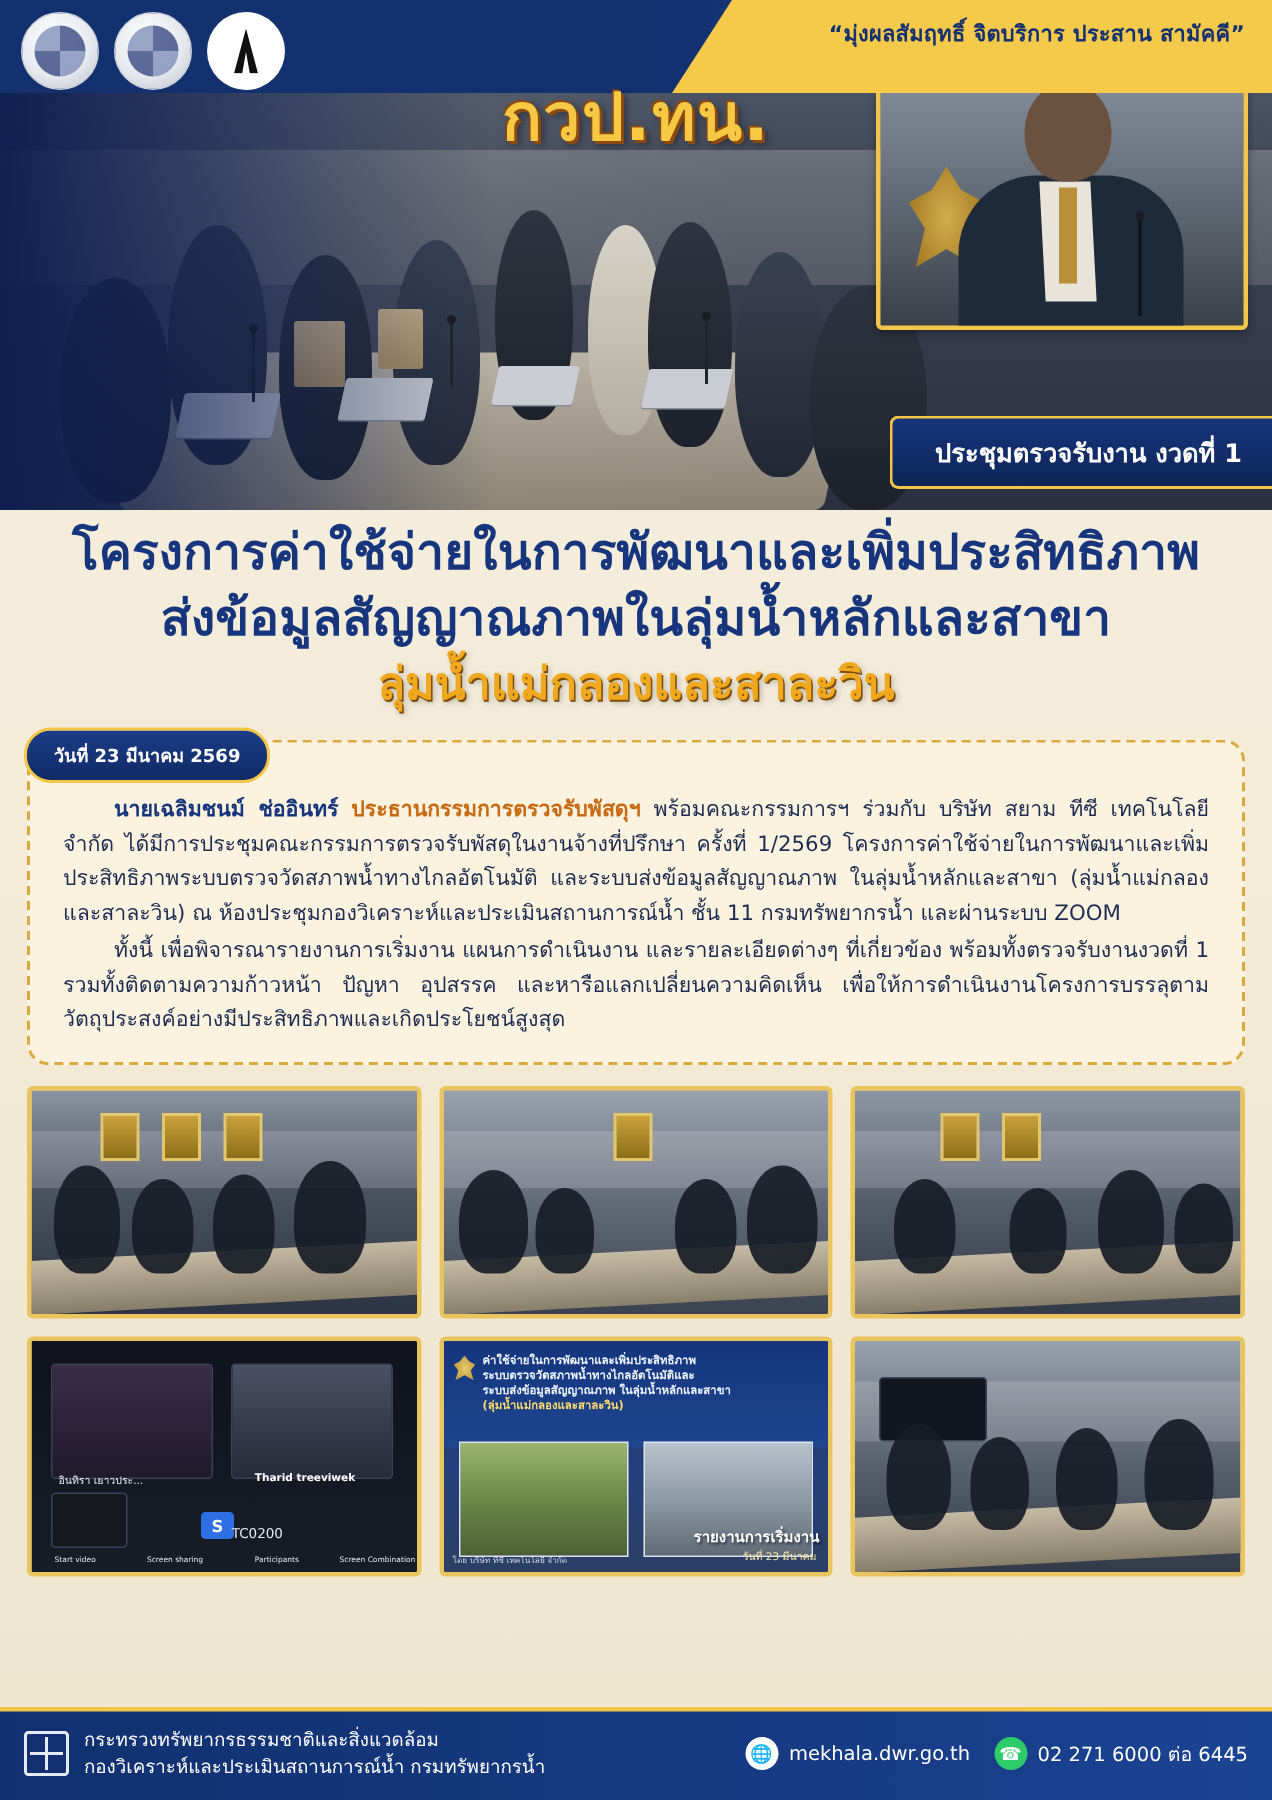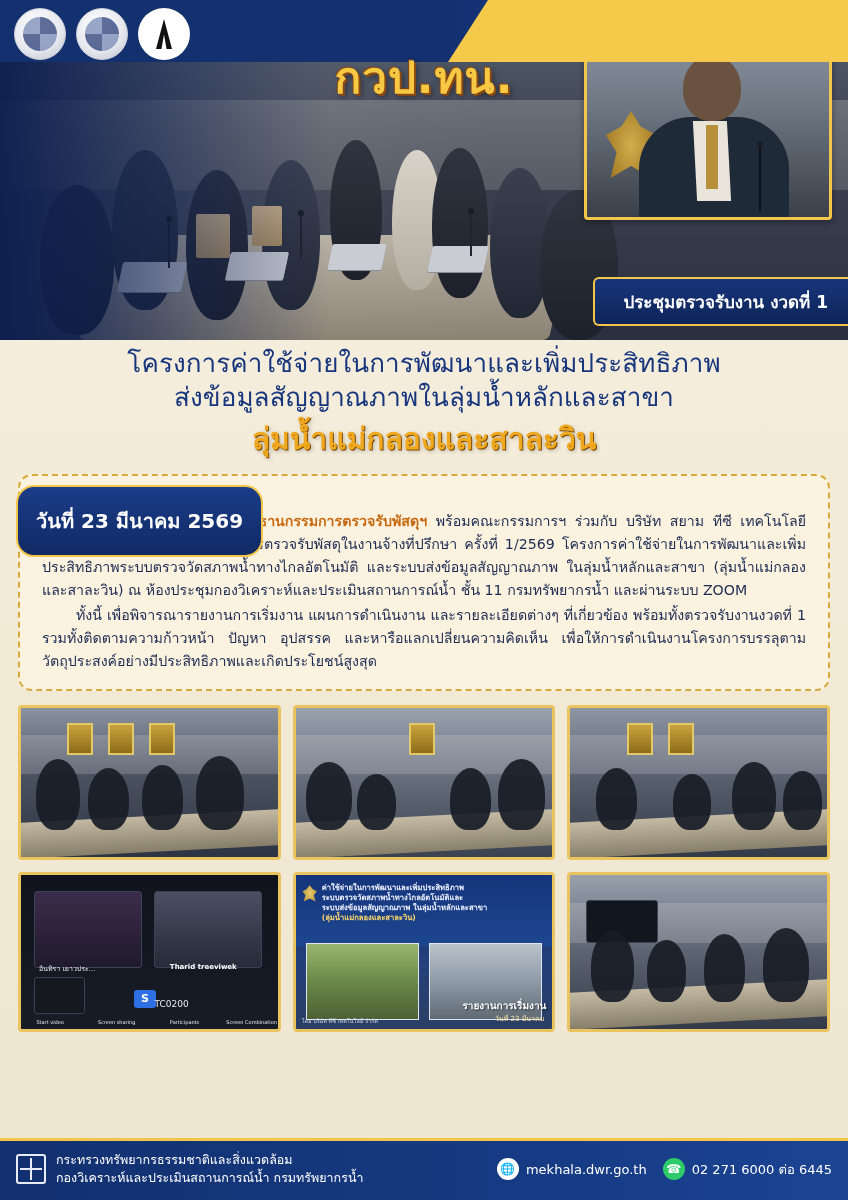--- a/index.html
+++ b/index.html
@@ -147,33 +147,33 @@
     border-radius:6px 0 0 6px;
     text-align:center;
   }
 
   
   .title-block {
     margin-top:6px; text-align:center; color:#17357c;
     line-height:1.32;
   }
   .title-block .l {
-    font-size:26px; font-weight:normal; letter-spacing:.1px;
+    font-size:33px; font-weight:bold; letter-spacing:.1px;
   }
   .title-highlight {
     font-size:30px; font-weight:bold; color:#f0a81f;
     text-shadow: 1px 1px 0 #7c4b08, 2px 2px 4px rgba(0,0,0,.25);
     margin-top:4px; display:block;
   }
 
   .date-pill {
     position:absolute; left:16px; top:485px;
     background:linear-gradient(180deg,#1b3c88,#102a64);
-    color:#ffffff; font-size:20px; font-weight:bold;
-    padding:18px 18px; border-radius:18px;
+    color:#ffffff; font-size:12px; font-weight:bold;
+    padding:7px 18px; border-radius:18px;
     border:2px solid #f3c64a;
   }
 
   
   .body-box {
     margin:16px 18px 0 18px;
     background:#fbf3df;
     border:2px dashed #d8a93c;
     border-radius:14px;
     padding:14px 22px 16px 22px;
@@ -343,20 +343,21 @@
       <div class="inset-garuda"></div>
       <div class="inset-body"></div>
       <div class="inset-shirt"></div>
       <div class="inset-tie"></div>
       <div class="inset-head"></div>
       <div class="mic" style="left:172px; top:120px; height:66px; background:#0e1118;"></div>
     </div>
 
     <div class="banner-top-strip"></div>
     <div class="top-strip-yellow"></div>
+    <div class="motto">“มุ่งผลสัมฤทธิ์ จิตบริการ ประสาน สามัคคี”</div>
 
     <div class="logos">
       <div class="logo-circle"></div>
       <div class="logo-circle"></div>
       <div class="ribbon-box">
         <div class="ribbon"></div>
       </div>
     </div>
 
     <div class="kwp-title">กวป.ทน.</div>

